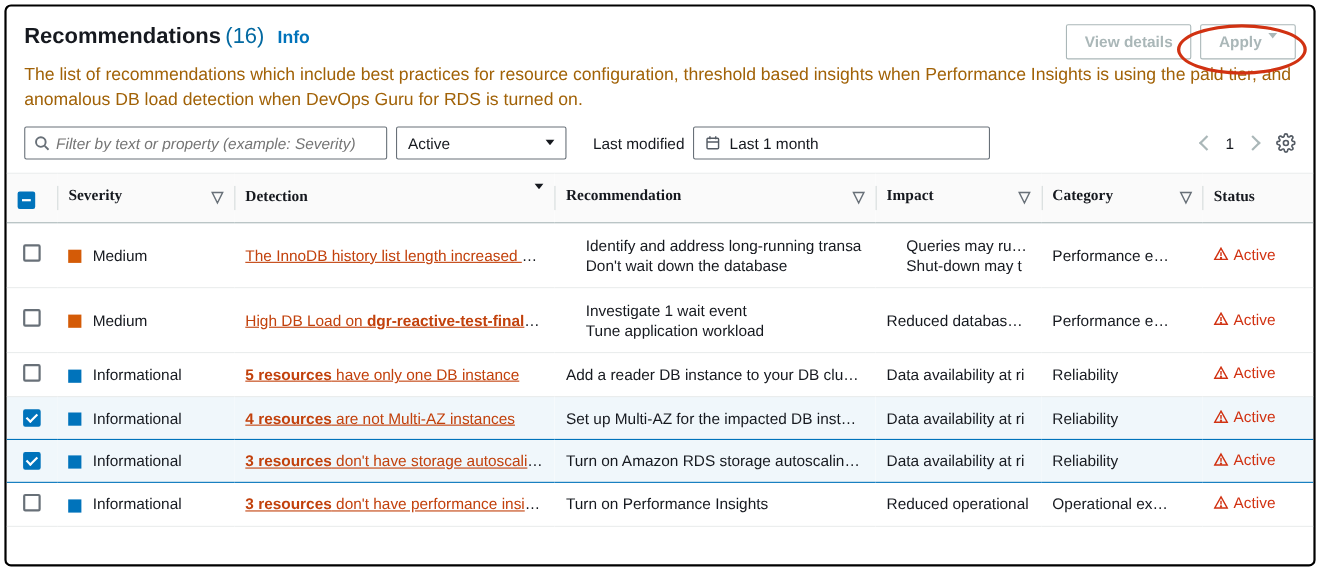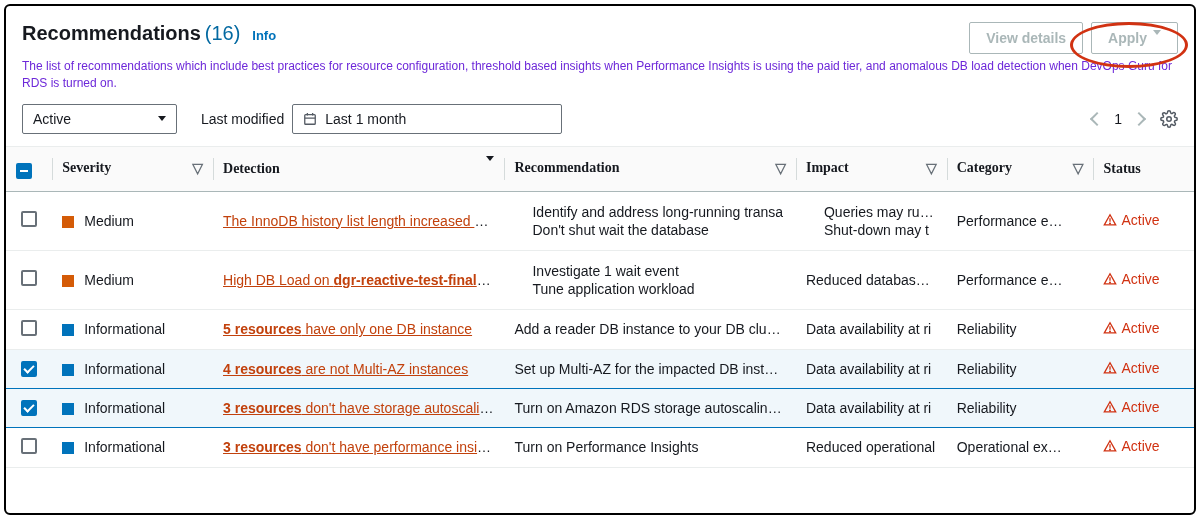--- a/index.html
+++ b/index.html
@@ -19,22 +19,22 @@
     position: relative;
   }
   .header-row {
     display: flex;
     align-items: flex-start;
     padding: 16px 16px 4px 16px;
   }
   .title-block { flex: 1; }
   .title { font-size: 20px; font-weight: 700; display: inline; }
   .title-count { font-size: 20px; font-weight: 400; color: #0369a1; }
-  .info-link { font-size: 13px; color: #0073bb; font-weight: 700; margin-left: 8px; cursor: pointer; }
-  .desc { font-size: 12px; color: #6d28d9; padding: 0 16px 12px 16px; line-height: 1.4; }
+  .info-link { font-size: 16px; color: #0073bb; font-weight: 700; margin-left: 8px; cursor: pointer; }
+  .desc { font-size: 16px; color: #a16207; padding: 0 16px 12px 16px; line-height: 1.4; }
   .btn-row { display: flex; gap: 8px; align-items: center; }
   .btn {
     border: 1px solid #545b64;
     background: #fff;
     color: #545b64;
     font-weight: 700;
     font-size: 14px;
     padding: 7px 16px;
     border-radius: 2px;
     cursor: pointer;
@@ -193,20 +193,27 @@
         <span>Apply</span>
         <span class="caret-down"></span>
       </button>
     </div>
   </div>
   <div class="dismiss-highlight"></div>
 
   <div class="desc">The list of recommendations which include best practices for resource configuration, threshold based insights when Performance Insights is using the paid tier, and anomalous DB load detection when DevOps Guru for RDS is turned on.</div>
 
   <div class="filter-row">
+    <div class="filter-input">
+      <svg class="search-icon" viewBox="0 0 16 16" fill="none" stroke="currentColor" stroke-width="2">
+          <circle cx="7" cy="7" r="5"></circle>
+          <line x1="11" y1="11" x2="15" y2="15"></line>
+        </svg>
+      <input type="text" placeholder="Filter by text or property (example: Severity)" style="">
+    </div>
     <div class="select-box select-status">
       <span>Active</span>
       <span class="caret-down"></span>
     </div>
     <span class="lastmod-label">Last modified</span>
     <div class="select-box select-range">
       <svg class="cal-icon" viewBox="0 0 16 16" fill="none" stroke="#545b64" stroke-width="1.5">
           <rect x="2" y="3" width="12" height="11" rx="1"></rect>
           <line x1="2" y1="7" x2="14" y2="7"></line>
           <line x1="5" y1="1" x2="5" y2="4"></line>
@@ -276,21 +283,21 @@
       </tr>
     </thead>
     <tbody id="rows">
         <tr>
           <td class="col-check"><span class="checkbox "></span></td>
           <td><span class="sev-badge sev-medium"></span><span>Medium</span></td>
           <td><a class="link">The InnoDB history list length increased sigr</a></td>
           <td>
             <ul class="bullets">
               <li>Identify and address long-running transa</li>
-              <li>Don't shut wait the database</li>
+              <li>Don't wait down the database</li>
             </ul>
           </td>
           <td>
             <ul class="bullets">
               <li>Queries may run s</li>
               <li>Shut-down may t</li>
             </ul>
           </td>
           <td><span>Performance e…</span></td>
           <td><span class="status-active">

